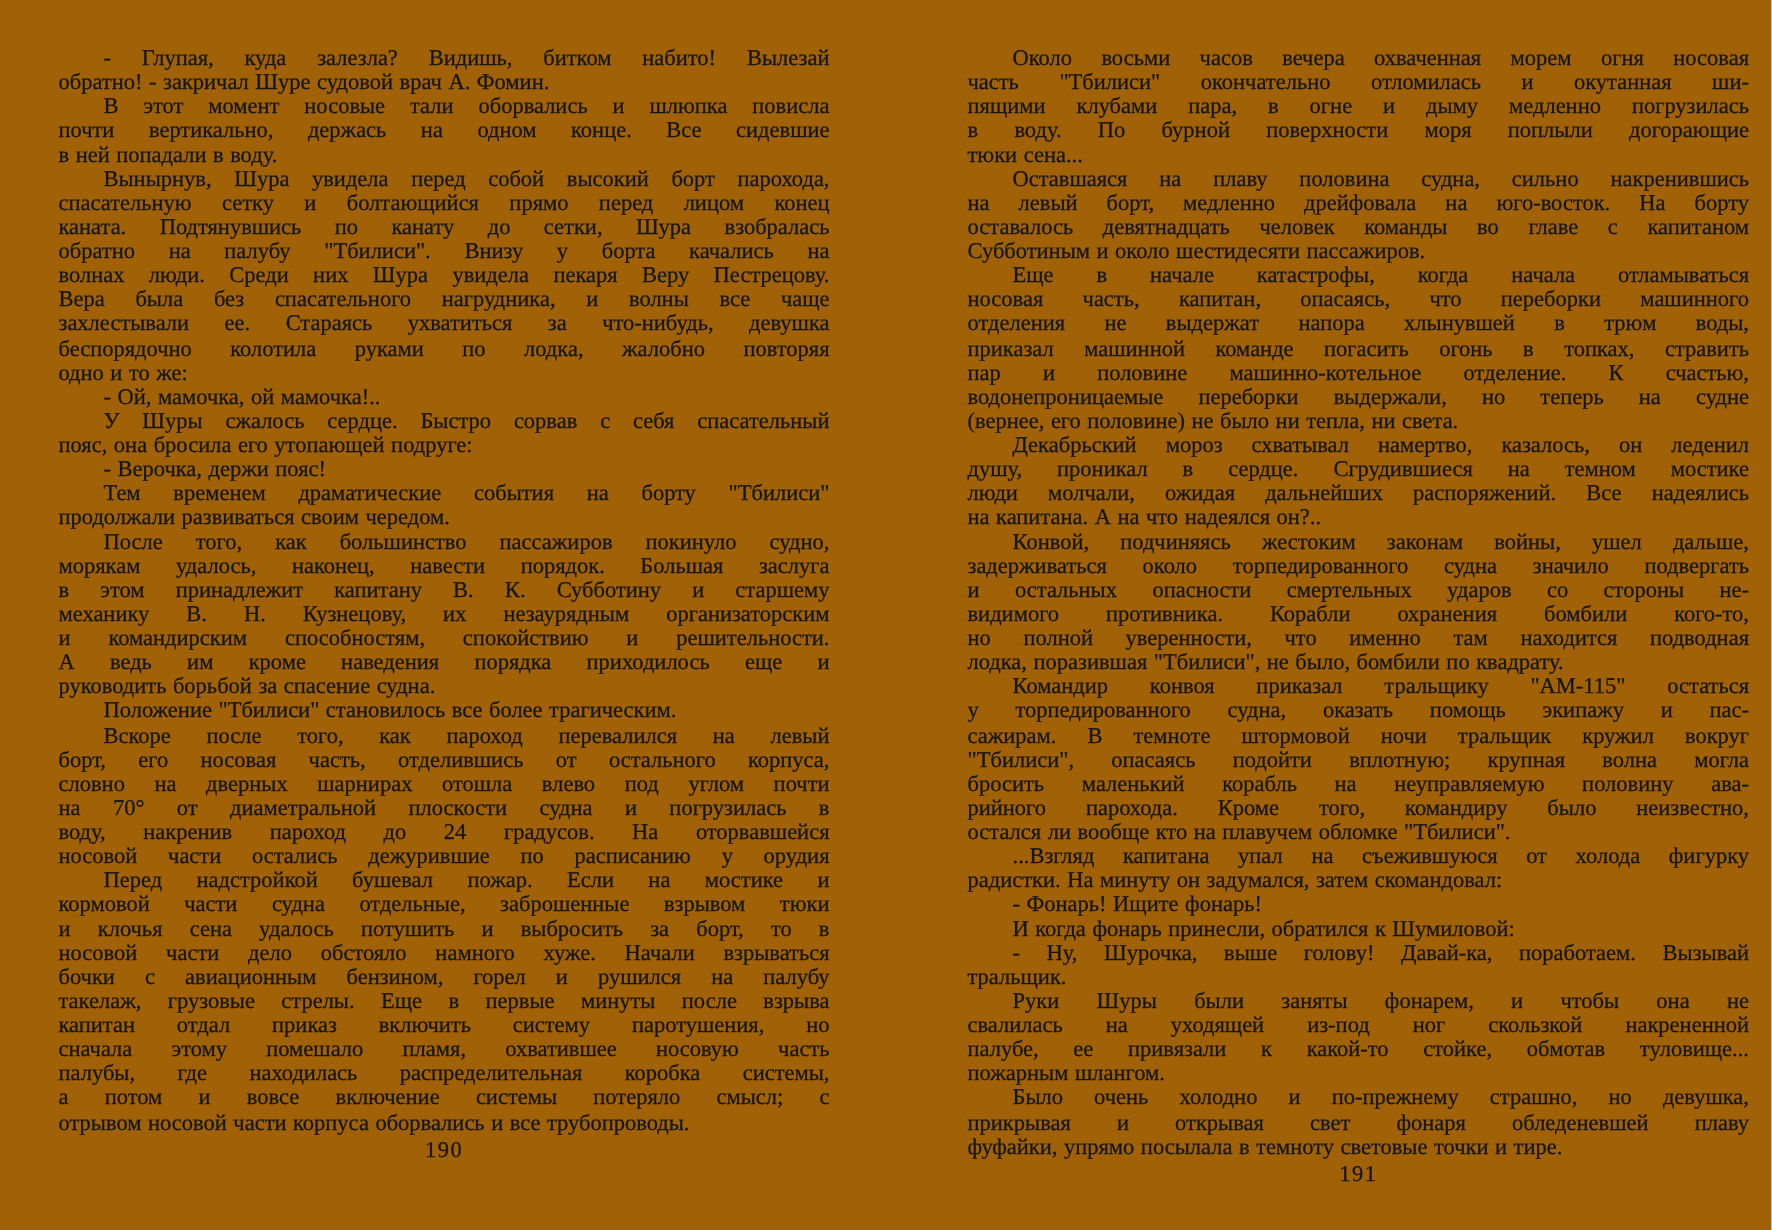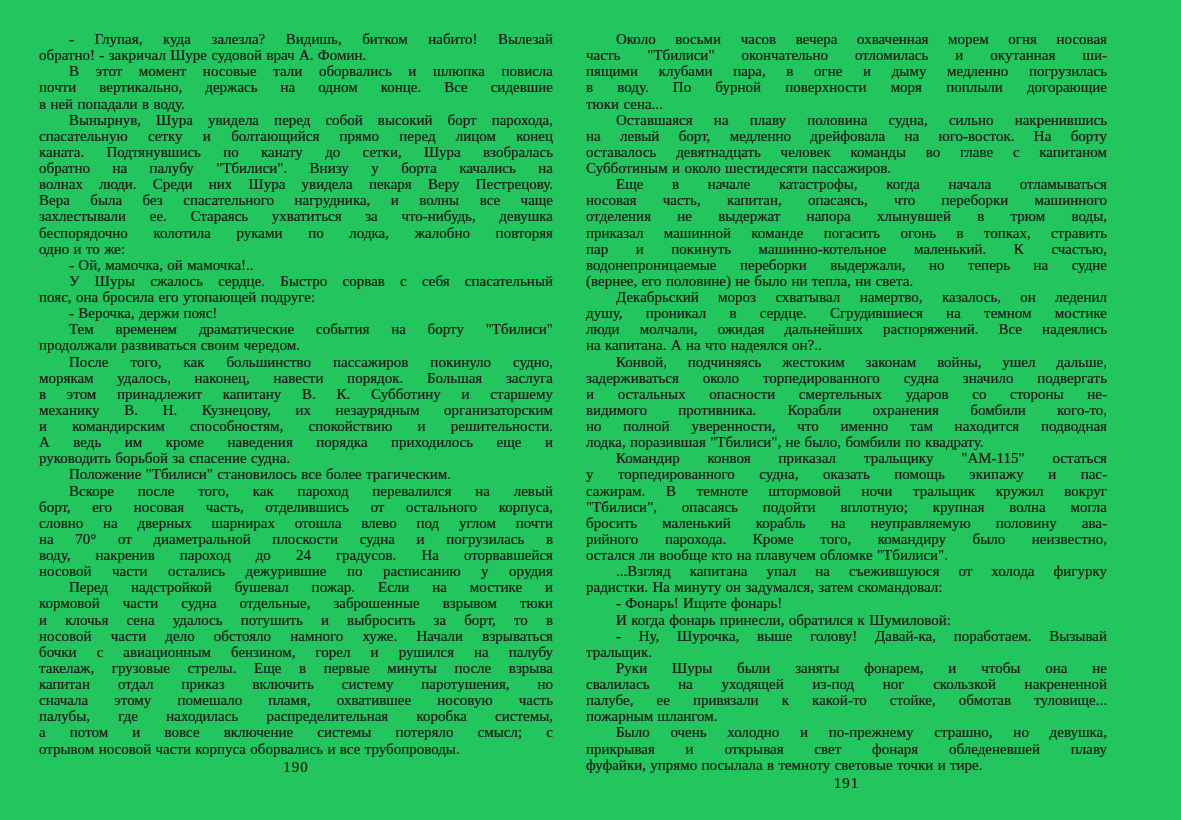--- a/index.html
+++ b/index.html
@@ -4,35 +4,35 @@
 <style>
   html, body {
     margin: 0;
     padding: 0;
     background: #fdfdfc;
   }
   .spread {
     position: relative;
     width: 1181px;
     height: 820px;
-    background: #22c55e;
+    background: #a16207;
     overflow: hidden;
     font-family: "Liberation Serif", "DejaVu Serif", serif;
     color: #161616;
   }
   .page {
     position: absolute;
     top: 31px;
   }
   .page-left {
     left: 39px;
     width: 514px;
   }
   .page-right {
-    left: 586px;
+    left: 645px;
     width: 521px;
   }
   .text-block .line {
     font-size: 15px;
     line-height: 16.13px;
     text-align: justify;
     text-align-last: justify;
     word-spacing: 0.04em;
     white-space: normal;
     -webkit-text-stroke: 0.2px currentColor;
@@ -115,21 +115,21 @@
         <div class="line">в воду. По бурной поверхности моря поплыли догорающие</div>
         <div class="line last">тюки сена...</div>
         <div class="line first">Оставшаяся на плаву половина судна, сильно накренившись</div>
         <div class="line">на левый борт, медленно дрейфовала на юго-восток. На борту</div>
         <div class="line">оставалось девятнадцать человек команды во главе с капитаном</div>
         <div class="line last">Субботиным и около шестидесяти пассажиров.</div>
         <div class="line first">Еще в начале катастрофы, когда начала отламываться</div>
         <div class="line">носовая часть, капитан, опасаясь, что переборки машинного</div>
         <div class="line">отделения не выдержат напора хлынувшей в трюм воды,</div>
         <div class="line">приказал машинной команде погасить огонь в топках, стравить</div>
-        <div class="line">пар и покинуть машинно-котельное маленький. К счастью,</div>
+        <div class="line">пар и половине машинно-котельное отделение. К счастью,</div>
         <div class="line">водонепроницаемые переборки выдержали, но теперь на судне</div>
         <div class="line last">(вернее, его половине) не было ни тепла, ни света.</div>
         <div class="line first">Декабрьский мороз схватывал намертво, казалось, он леденил</div>
         <div class="line">душу, проникал в сердце. Сгрудившиеся на темном мостике</div>
         <div class="line">люди молчали, ожидая дальнейших распоряжений. Все надеялись</div>
         <div class="line last">на капитана. А на что надеялся он?..</div>
         <div class="line first">Конвой, подчиняясь жестоким законам войны, ушел дальше,</div>
         <div class="line">задерживаться около торпедированного судна значило подвергать</div>
         <div class="line">и остальных опасности смертельных ударов со стороны не-</div>
         <div class="line">видимого противника. Корабли охранения бомбили кого-то,</div>

